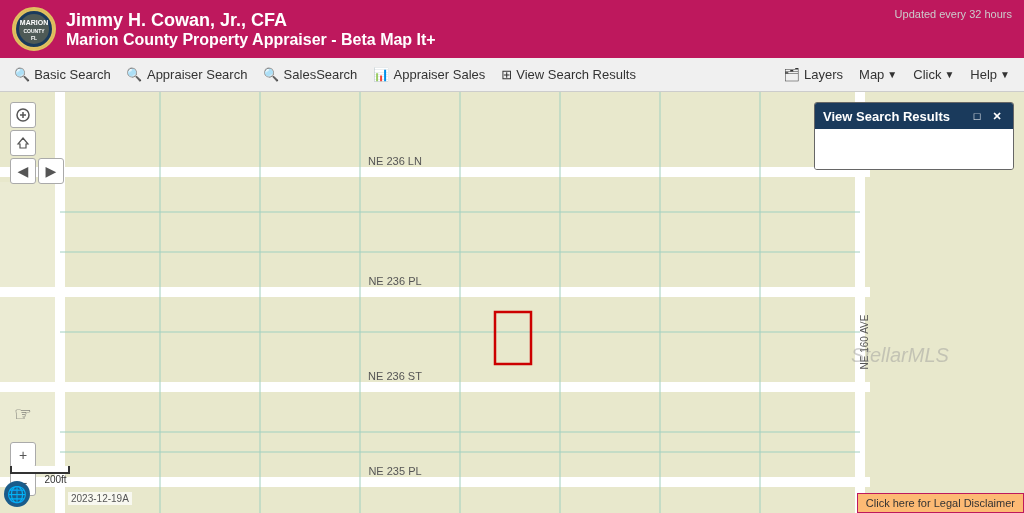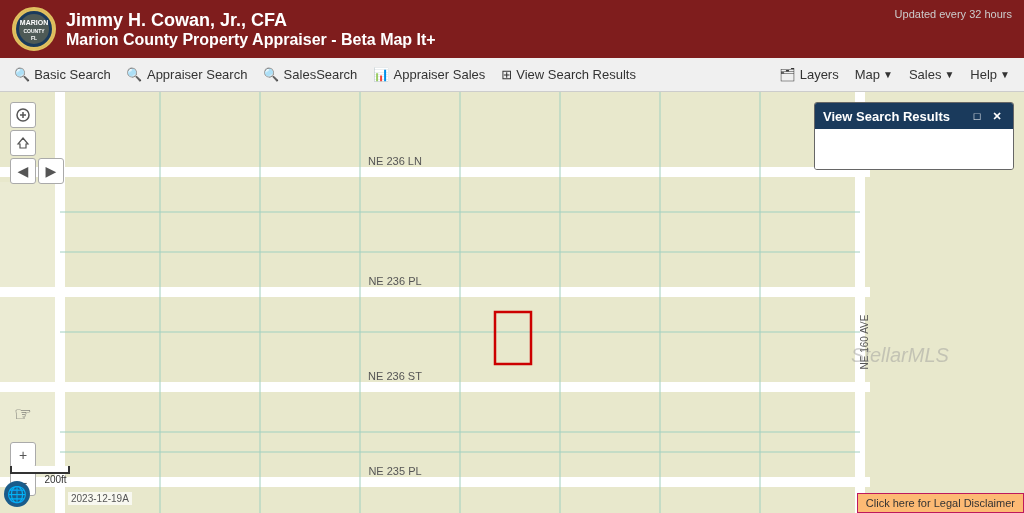--- a/index.html
+++ b/index.html
@@ -1,20 +1,20 @@
 <!DOCTYPE html>
 <html><head>
   <meta charset="utf-8">
   <style>
     * { margin: 0; padding: 0; box-sizing: border-box; }
     body { width: 1024px; height: 513px; overflow: hidden; font-family: Arial, sans-serif; font-size: 13px; }
 
     
     #header {
-      background: #7f1d1d;
+      background: #be185d;
       color: white;
       display: flex;
       align-items: center;
       padding: 6px 12px;
       height: 58px;
       position: relative;
     }
     #header .logo {
       width: 44px;
       height: 44px;
@@ -256,21 +256,21 @@
   <div class="nav-right">
     <div class="nav-item">
       <span class="nav-icon">🗂</span>
       <span>Layers</span>
     </div>
     <div class="nav-item">
       <span>Map</span>
       <span style="margin-left:3px;font-size:10px;">▼</span>
     </div>
     <div class="nav-item">
-      <span>Sales</span>
+      <span>Click</span>
       <span style="margin-left:3px;font-size:10px;">▼</span>
     </div>
     <div class="nav-item">
       <span>Help</span>
       <span style="margin-left:3px;font-size:10px;">▼</span>
     </div>
   </div>
 </div>
 
 <div id="map-container">

